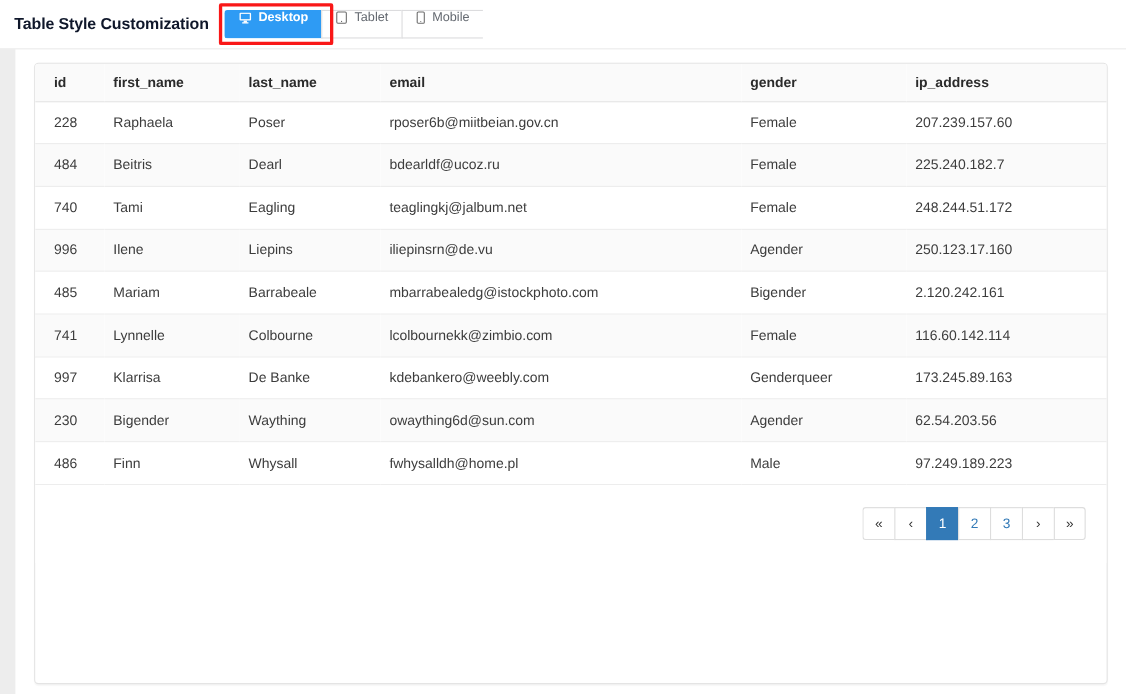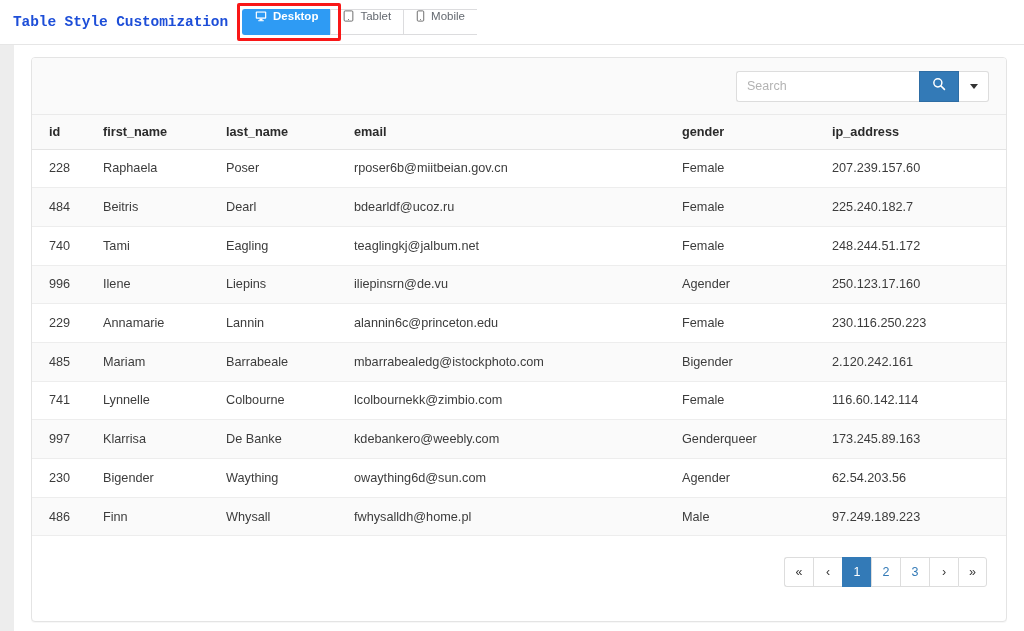--- a/index.html
+++ b/index.html
@@ -24,24 +24,23 @@
     width: 1024px; height: 45px;
     background: #ffffff;
     border-bottom: 1px solid #e6e6e6;
     display: flex;
     align-items: center;
     padding-left: 13px;
   }
   .page-title {
     font-size: 14.5px;
     font-weight: bold;
-    color: #1d4ed8;
+    color: #0f172a;
     letter-spacing: -0.1px;
     white-space: nowrap;
-    font-family: Liberation Mono, monospace;
   }
 
   
   .device-group {
     display: flex;
     margin-left: 14px;
     border-radius: 3px;
     overflow: visible;
     position: relative;
   }
@@ -265,36 +264,20 @@
       </div>
 
       <div class="hl-box"></div>
     </div>
   </div>
 
   <div class="outer-card">
 
     <div class="panel">
 
-      <div class="panel-toolbar">
-        <div class="search-wrap">
-          <input class="search-input" type="text" placeholder="Search" style="">
-          <div class="search-btn">
-            <span>
-              <svg width="14" height="14" viewBox="0 0 16 16" fill="none">
-                <circle cx="6.7" cy="6.7" r="4.6" stroke="#ffffff" stroke-width="1.7"></circle>
-                <line x1="10.3" y1="10.3" x2="14.2" y2="14.2" stroke="#ffffff" stroke-width="1.9" stroke-linecap="round"></line>
-              </svg>
-            </span>
-          </div>
-          <div class="search-caret-btn">
-            <span class="caret-down"></span>
-          </div>
-        </div>
-      </div>
 
       <table class="data">
         <thead>
           <tr>
             <th class="c-id">id</th>
             <th class="c-first">first_name</th>
             <th class="c-last">last_name</th>
             <th class="c-email">email</th>
             <th class="c-gender">gender</th>
             <th class="c-ip">ip_address</th>
@@ -327,28 +310,20 @@
             </tr>
             <tr>
               <td class="c-id">996</td>
               <td class="c-first">Ilene</td>
               <td class="c-last">Liepins</td>
               <td class="c-email">iliepinsrn@de.vu</td>
               <td class="c-gender">Agender</td>
               <td class="c-ip">250.123.17.160</td>
             </tr>
             <tr>
-              <td class="c-id">229</td>
-              <td class="c-first">Annamarie</td>
-              <td class="c-last">Lannin</td>
-              <td class="c-email">alannin6c@princeton.edu</td>
-              <td class="c-gender">Female</td>
-              <td class="c-ip">230.116.250.223</td>
-            </tr>
-            <tr>
               <td class="c-id">485</td>
               <td class="c-first">Mariam</td>
               <td class="c-last">Barrabeale</td>
               <td class="c-email">mbarrabealedg@istockphoto.com</td>
               <td class="c-gender">Bigender</td>
               <td class="c-ip">2.120.242.161</td>
             </tr>
             <tr>
               <td class="c-id">741</td>
               <td class="c-first">Lynnelle</td>

